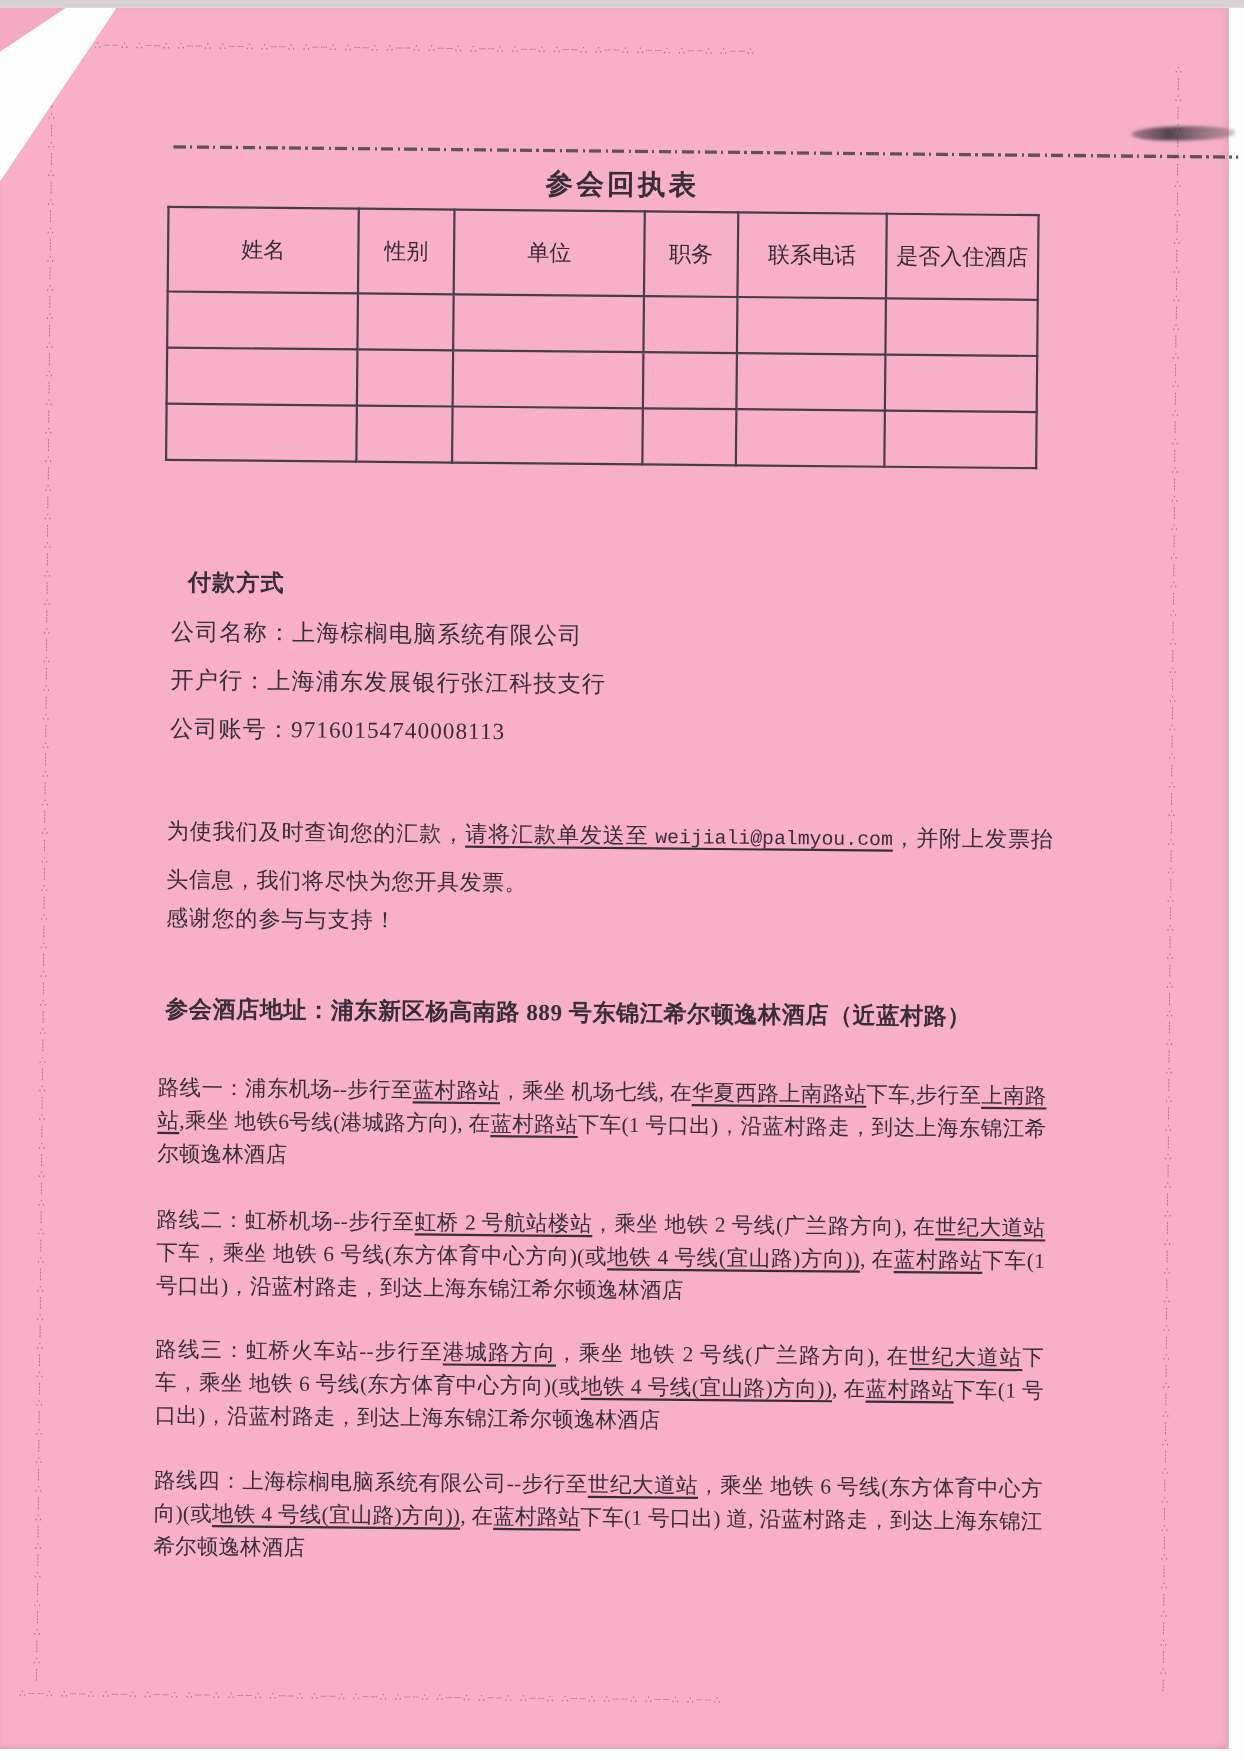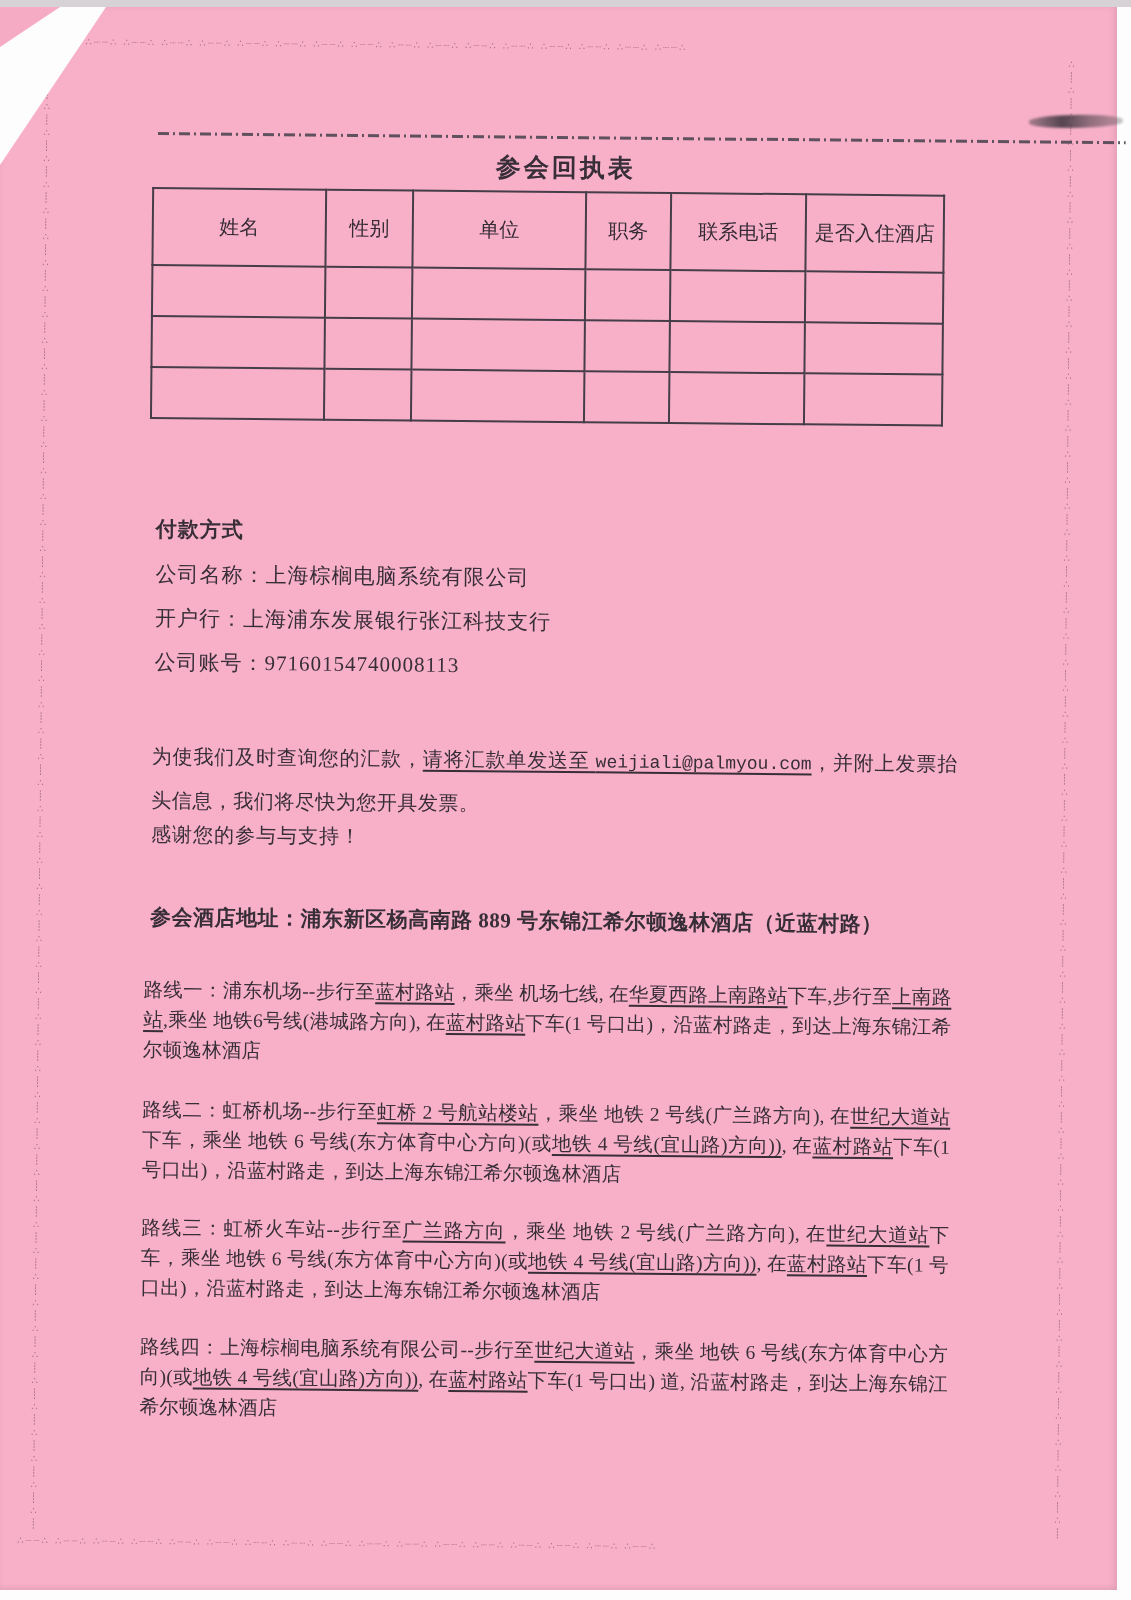--- a/index.html
+++ b/index.html
@@ -52,21 +52,21 @@
   }
   table.reply th,table.reply td{
     border:2px solid #453d48;font-weight:normal;
     font-size:20px;text-align:center;vertical-align:middle;
     padding:0 6px;color:#352b35;
   }
   table.reply thead tr{height:77px;}
   table.reply tbody tr{height:51px;}
 
   .blocktext{position:absolute;letter-spacing:1px;}
-  .payheading{left:159px;top:508px;font-size:21px;font-weight:bold;}
+  .payheading{left:174px;top:508px;font-size:21px;font-weight:bold;}
   .payline1{left:159px;top:553px;font-size:21px;}
   .payline2{left:159px;top:597px;font-size:21px;}
   .payline3{left:159px;top:641px;font-size:21px;}
 
   .notice{
     position:absolute;left:157px;top:728px;width:806px;margin:0;
     font-size:20px;line-height:42px;text-align:justify;letter-spacing:0.5px;
   }
   .thanks{left:157px;top:814px;font-size:20px;}
   .hotel{left:157px;top:896px;font-size:21px;font-weight:600;letter-spacing:0.5px;}
@@ -388,20 +388,20 @@
     <div class="blocktext payline2">开户行：上海浦东发展银行张江科技支行</div>
     <div class="blocktext payline3">公司账号：97160154740008113</div>
 
     <p class="notice"><span>为使我们及时查询您的汇款，</span><span class="u">请将汇款单发送至 </span><span class="u mono">weijiali@palmyou.com</span><span>，并附上发票抬头信息，我们将尽快为您开具发票。</span></p>
     <div class="blocktext thanks">感谢您的参与与支持！</div>
 
     <div class="blocktext hotel">参会酒店地址：浦东新区杨高南路 889 号东锦江希尔顿逸林酒店（近蓝村路）</div>
 
     <p class="route r1"><span>路线一：浦东机场--步行至</span><span class="u">蓝村路站</span><span>，乘坐 机场七线, 在</span><span class="u">华夏西路上南路站</span><span>下车,步行至</span><span class="u">上南路站</span><span>,乘坐 地铁6号线(港城路方向), 在</span><span class="u">蓝村路站</span><span>下车(1 号口出)，沿蓝村路走，到达上海东锦江希尔顿逸林酒店</span></p>
     <p class="route r2"><span>路线二：虹桥机场--步行至</span><span class="u">虹桥 2 号航站楼站</span><span>，乘坐 地铁 2 号线(广兰路方向), 在</span><span class="u">世纪大道站</span><span>下车，乘坐 地铁 6 号线(东方体育中心方向)(或</span><span class="u">地铁 4 号线(宜山路)方向))</span><span>, 在</span><span class="u">蓝村路站</span><span>下车(1 号口出)，沿蓝村路走，到达上海东锦江希尔顿逸林酒店</span></p>
-    <p class="route r3"><span>路线三：虹桥火车站--步行至</span><span class="u">广兰路方向</span><span>，乘坐 地铁 2 号线(广兰路方向), 在</span><span class="u">世纪大道站</span><span>下车，乘坐 地铁 6 号线(东方体育中心方向)(或</span><span class="u">地铁 4 号线(宜山路)方向))</span><span>, 在</span><span class="u">蓝村路站</span><span>下车(1 号口出)，沿蓝村路走，到达上海东锦江希尔顿逸林酒店</span></p>
+    <p class="route r3"><span>路线三：虹桥火车站--步行至</span><span class="u">港城路方向</span><span>，乘坐 地铁 2 号线(广兰路方向), 在</span><span class="u">世纪大道站</span><span>下车，乘坐 地铁 6 号线(东方体育中心方向)(或</span><span class="u">地铁 4 号线(宜山路)方向))</span><span>, 在</span><span class="u">蓝村路站</span><span>下车(1 号口出)，沿蓝村路走，到达上海东锦江希尔顿逸林酒店</span></p>
     <p class="route r4"><span>路线四：上海棕榈电脑系统有限公司--步行至</span><span class="u">世纪大道站</span><span>，乘坐 地铁 6 号线(东方体育中心方向)(或</span><span class="u">地铁 4 号线(宜山路)方向))</span><span>, 在</span><span class="u">蓝村路站</span><span>下车(1 号口出) 道, 沿蓝村路走，到达上海东锦江希尔顿逸林酒店</span></p>
 
   </div>
 
   <div class="dogear-white"></div>
   <div class="dogear-pink"></div>
 </div>
 
 </body></html>

